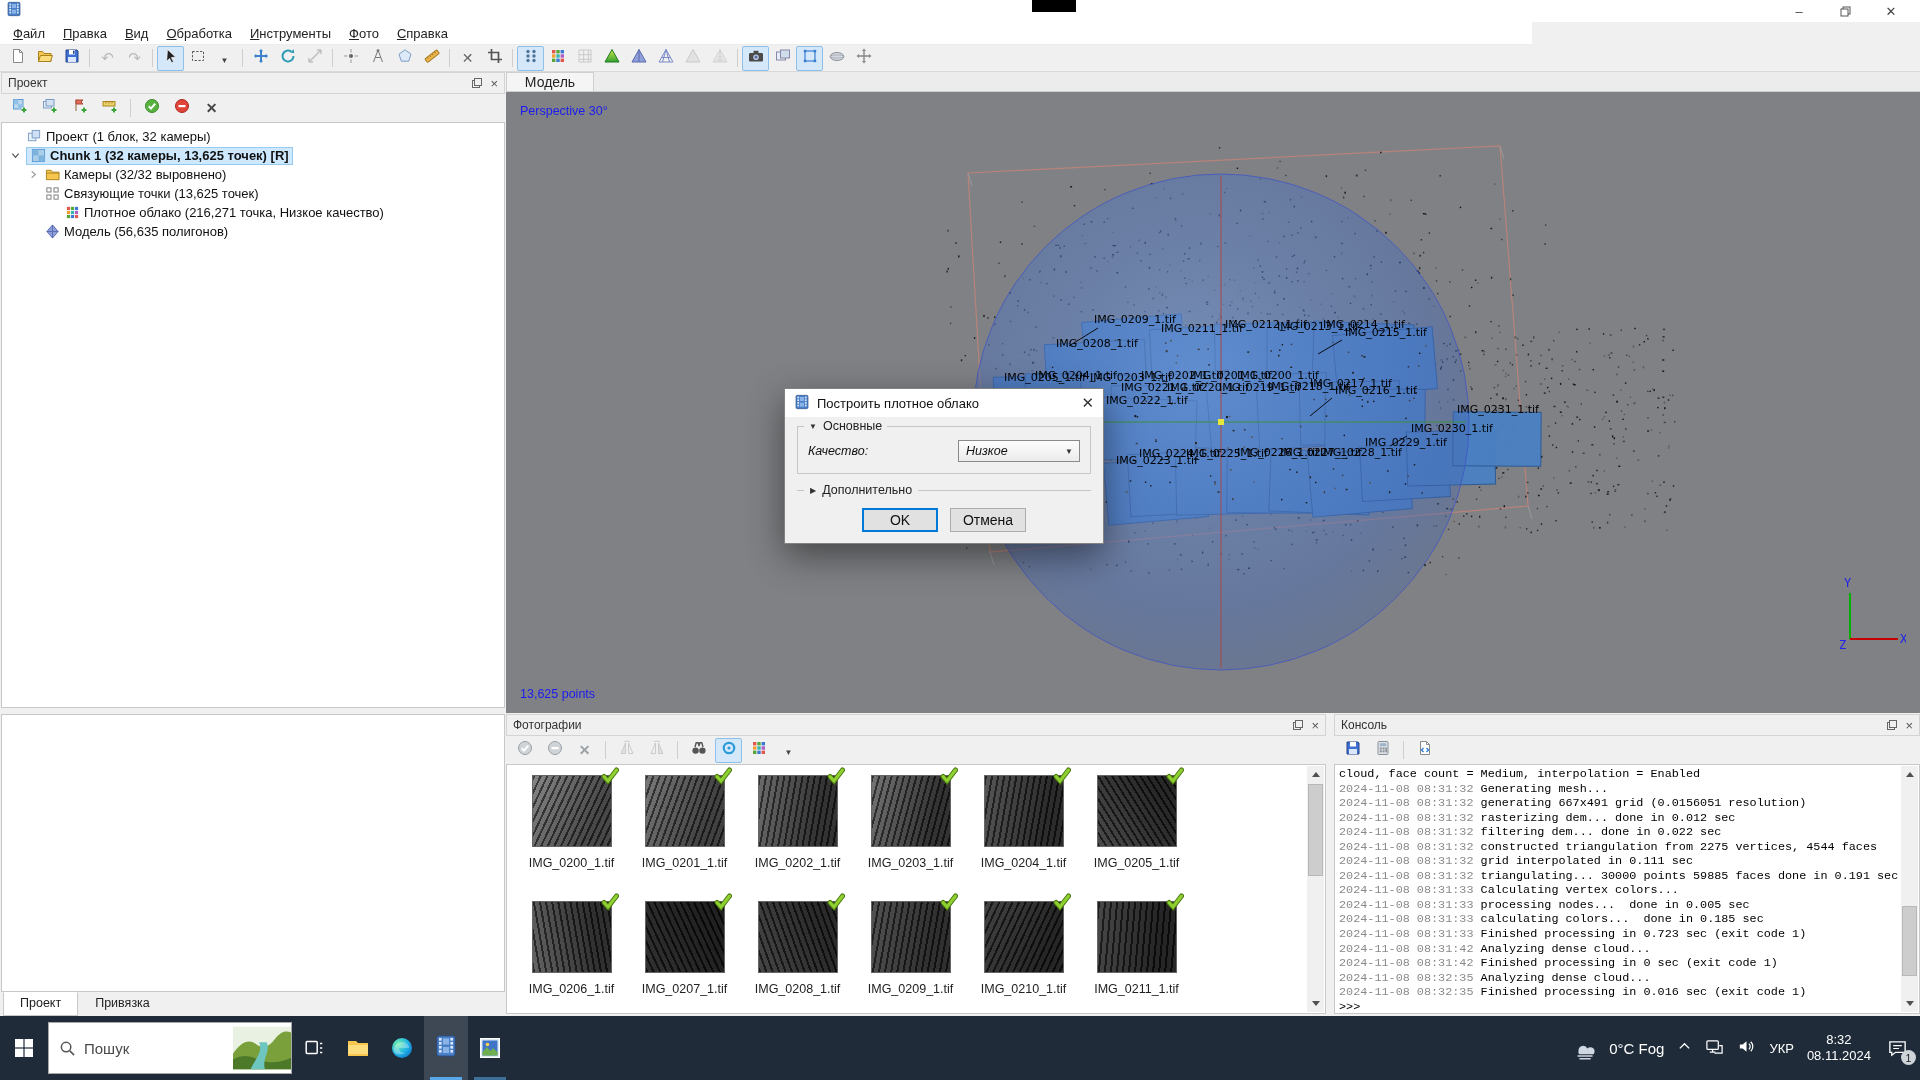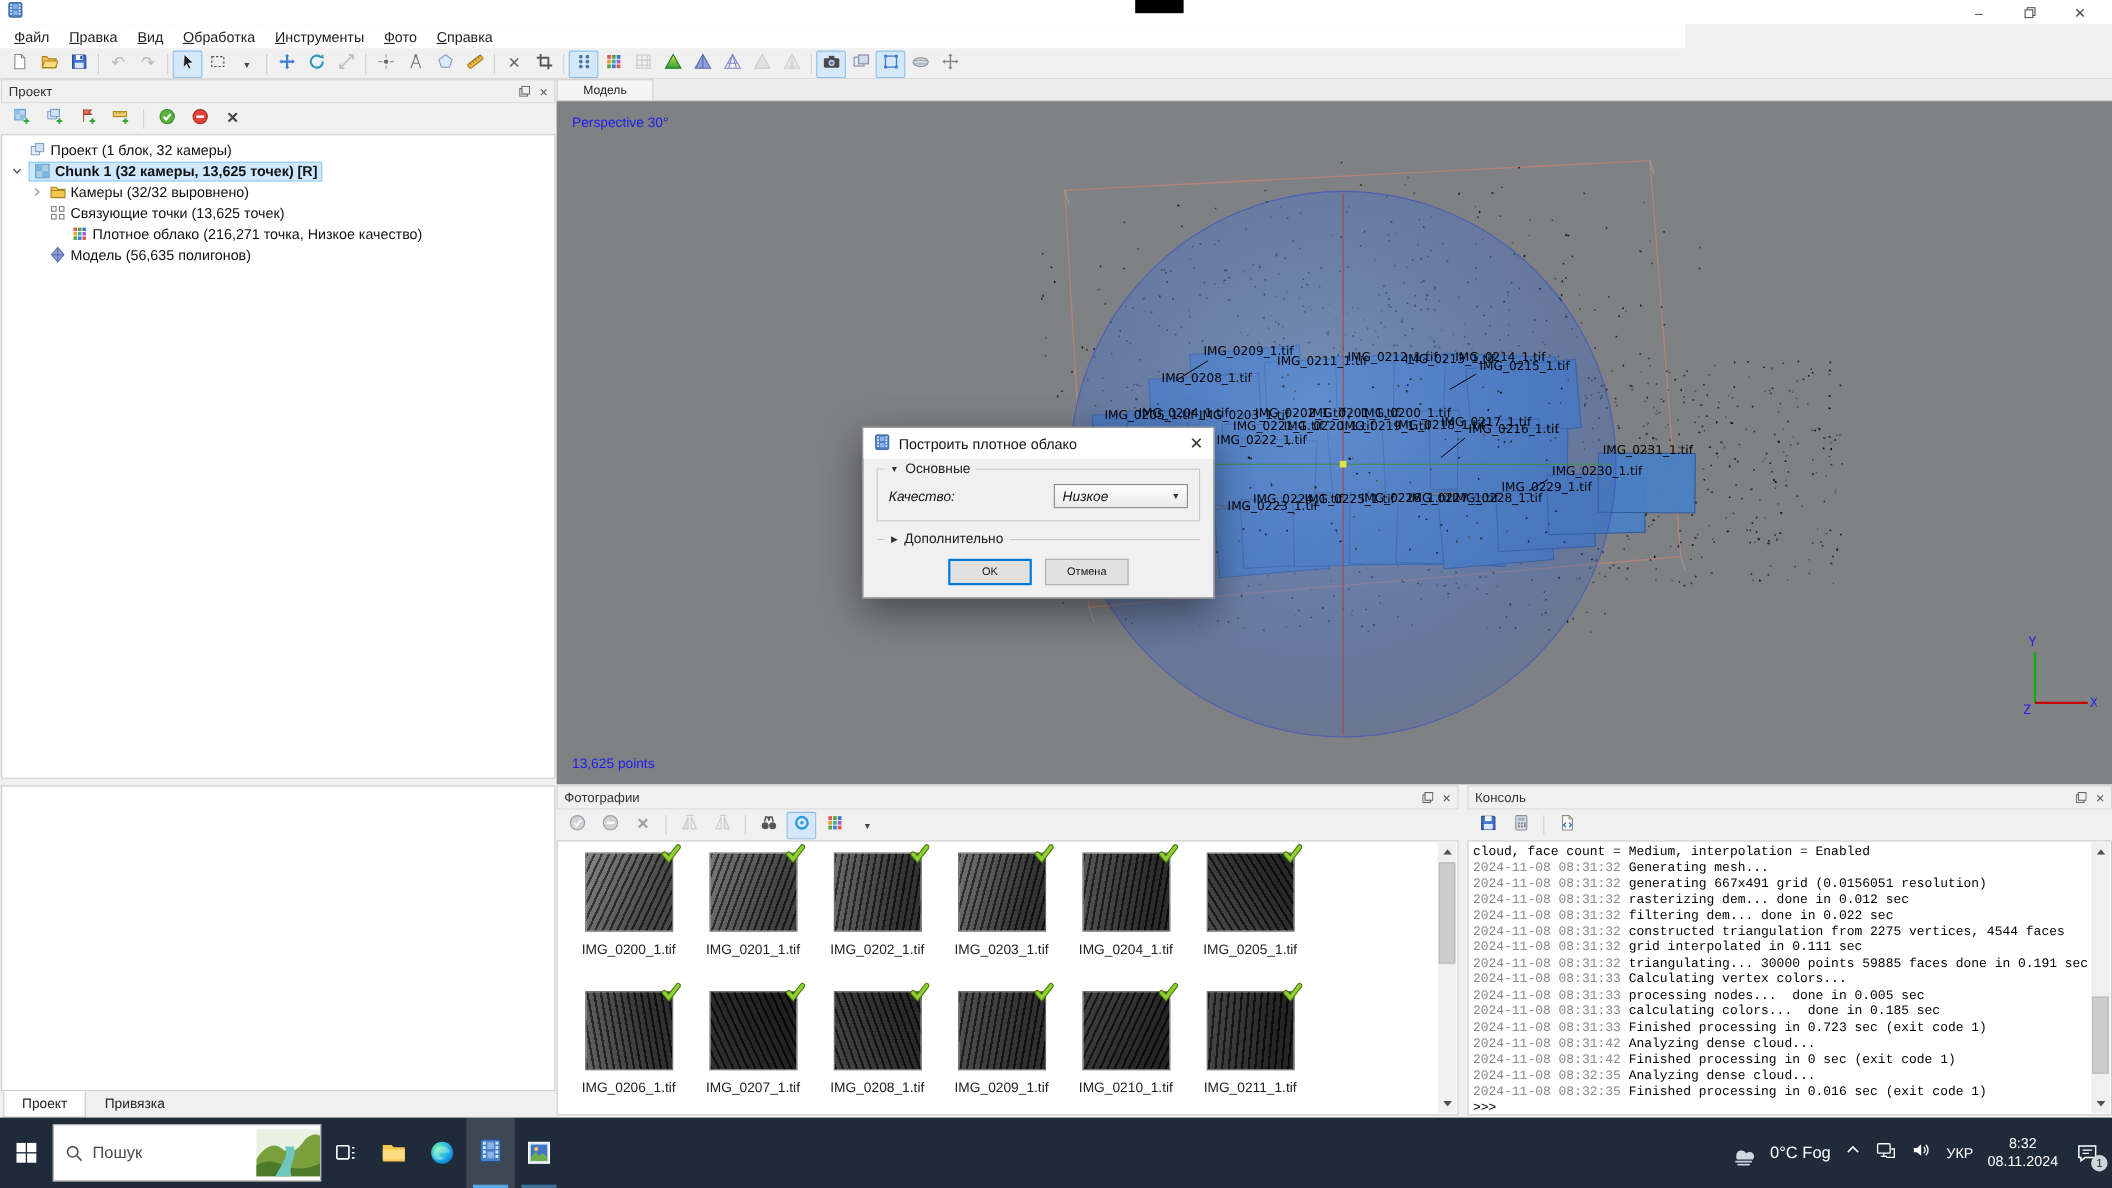--- a/index.html
+++ b/index.html
@@ -32,21 +32,21 @@
   .tree-row .exp{width:14px;display:grid;place-items:center;}
   .tree-row .ti{width:16px;height:16px;display:grid;place-items:center;}
   .hl{display:flex;align-items:center;gap:4px;background:#cde8ff;border:1px solid #95cbf1;padding:0 3px;font-weight:bold;}
   #left-splitter{left:0;top:708px;width:506px;height:6px;background:#f0f0f0;}
   #left-empty{left:1px;top:714px;width:504px;height:278px;background:#fff;border:1px solid #c8c8c8;box-sizing:border-box;}
   #dock-tabs{left:1px;top:992px;width:504px;height:24px;display:flex;align-items:stretch;background:#f0f0f0;padding-left:2px;}
   .dock-tab{padding:3px 16px 0;font-size:12.5px;color:#222;border:1px solid transparent;}
   .dock-tab.active{background:#fff;border-color:#c8c8c8;border-top-color:#fff;}
   
   #model-tabbar{left:506px;top:72px;width:1414px;height:20px;background:#ececec;border-bottom:1px solid #cfcfcf;display:flex;box-sizing:border-box;}
-  #model-tab{width:86px;background:#f5f5f5;border:1px solid #cfcfcf;border-bottom:none;display:grid;place-items:center;font-size:11px;color:#222;}
+  #model-tab{width:86px;background:#f5f5f5;border:1px solid #cfcfcf;border-bottom:none;display:grid;place-items:center;font-size:14px;color:#222;}
   #viewport{left:506px;top:92px;width:1414px;height:621px;background:#7f8184;overflow:hidden;}
   #vp-proj{left:14px;top:12px;color:#1c1cf0;font-size:12.5px;}
   #vp-points{left:14px;bottom:12px;color:#1c1cf0;font-size:12.5px;}
   #vp-axis{right:14px;bottom:50px;}
   
   #photos-panel{left:506px;top:714px;width:820px;height:302px;}
   #photos-content{position:absolute;left:0;top:50px;right:0;bottom:2px;background:#fff;border:1px solid #c8c8c8;box-sizing:border-box;overflow:hidden;}
   #photos-grid{position:absolute;left:8px;top:10px;display:grid;grid-template-columns:repeat(6,113px);grid-auto-rows:126px;}
   .photo-cell{position:relative;display:flex;flex-direction:column;align-items:center;}
   .thumb{width:80px;height:72px;position:relative;border:1px solid #666;box-sizing:border-box;}
@@ -70,21 +70,21 @@
   .group-title{position:absolute;top:-8px;left:6px;background:#f0f0f0;padding:0 5px;font-size:12.5px;color:#222;display:flex;align-items:center;gap:6px;}
   .tri{font-size:8px;color:#333;}
   .qrow{display:flex;align-items:center;font-style:italic;}
   .qrow label{flex:0 0 150px;font-size:12.5px;color:#111;}
   .combo{flex:1;height:22px;background:linear-gradient(#fdfdfd,#ebebeb);border:1px solid #8a8a8a;display:flex;align-items:center;padding-left:7px;font-size:12.5px;color:#111;box-sizing:border-box;}
   .combo .carr{margin-left:auto;margin-right:6px;font-size:8px;color:#333;}
   .adv-row{display:flex;align-items:center;margin:9px 12px 0;gap:6px;font-size:12.5px;color:#222;}
   .adv-row .seg{width:7px;height:1px;background:#c6c6c6;}
   .adv-row .line{flex:1;height:1px;background:#c6c6c6;}
   #dlg-buttons{display:flex;justify-content:center;gap:12px;margin-top:11px;}
-  .dlg-btn{width:76px;height:24px;background:#e1e1e1;border:1px solid #adadad;display:grid;place-items:center;font-size:10px;color:#111;box-sizing:border-box;}
+  .dlg-btn{width:76px;height:24px;background:#e1e1e1;border:1px solid #adadad;display:grid;place-items:center;font-size:14px;color:#111;box-sizing:border-box;}
   .dlg-btn.default{border:2px solid #0078d7;}
   
   #taskbar{left:0;top:1016px;width:1920px;height:64px;background:#1f2b39;display:flex;align-items:center;z-index:40;color:#fff;}
   #start-btn{width:48px;height:64px;display:grid;place-items:center;}
   #search-box{width:244px;height:52px;background:#fff;border:1px solid #a8a8a8;display:flex;align-items:center;box-sizing:border-box;overflow:hidden;}
   #search-box .stext{font-size:15px;color:#4a4a4a;flex:1;margin-left:8px;}
   .tb-app{width:44px;height:64px;display:grid;place-items:center;position:relative;}
   .tb-app.active{background:rgba(255,255,255,.14);}
   .tb-app .underline{position:absolute;bottom:0;left:6px;right:6px;height:3px;background:#58a7e8;}
   .tb-app .underline.dim{background:rgba(88,167,232,.55);}

